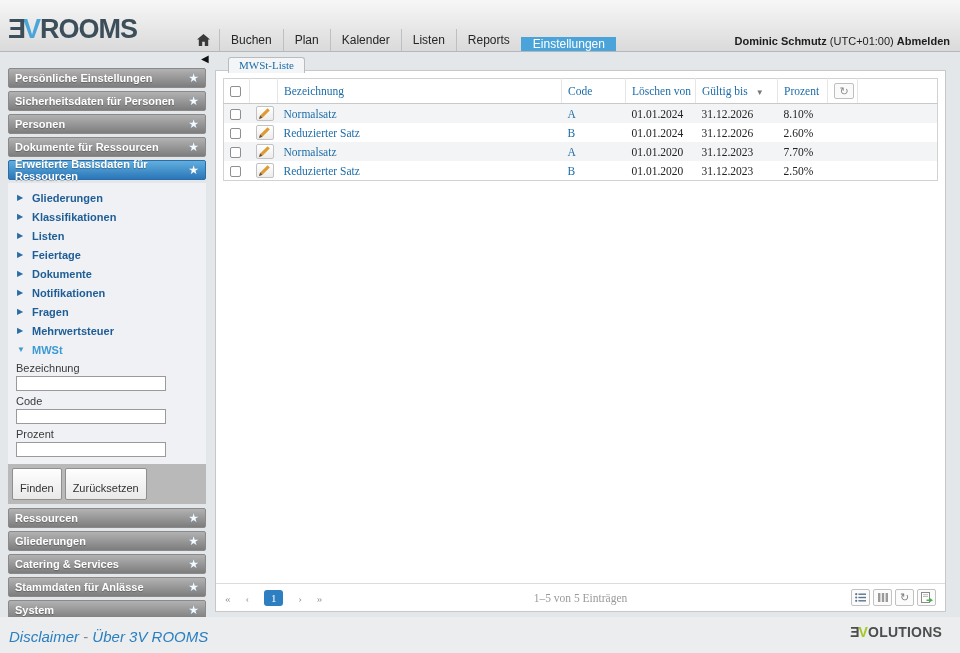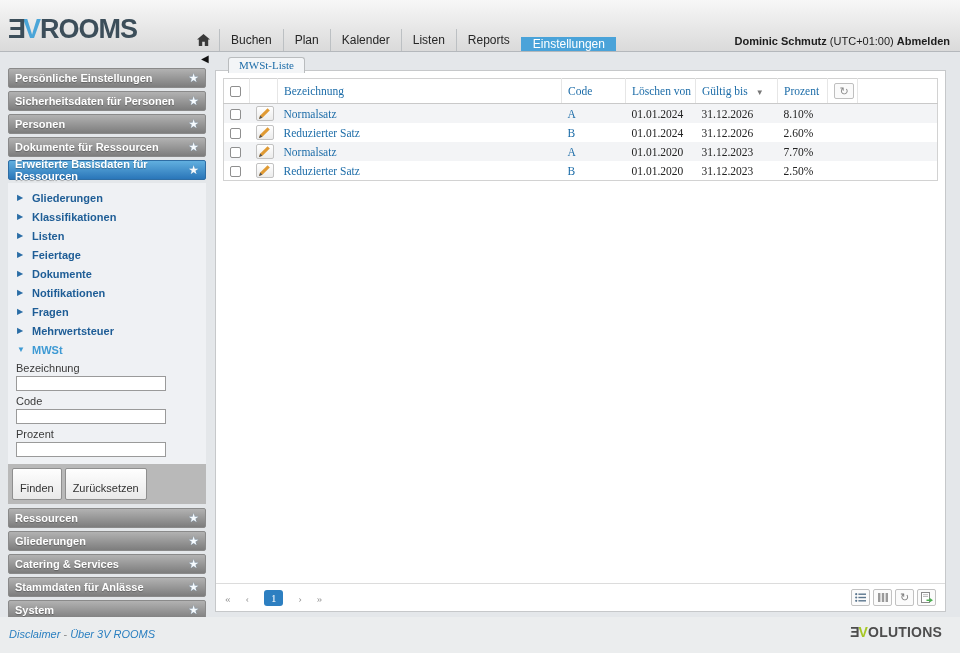--- a/index.html
+++ b/index.html
@@ -89,21 +89,21 @@
   .pg-summary { position:absolute; left:0; right:0; text-align:center; color:#9a9a9a;
                 font-size:11.5px; pointer-events:none; }
   .view-tools { margin-left:auto; display:flex; gap:3px; position:relative; z-index:1; }
   .tool-btn { width:19px; height:17px; border:1px solid #c2c2c2; border-radius:2px;
               background:#fbfbfb; display:inline-flex; align-items:center; justify-content:center;
               color:#7c7c7c; font-size:11px; cursor:default; }
   .actions-row { padding:5px 7px 7px; display:flex; gap:4px; }
 
   
   .footer { position:absolute; bottom:0; left:0; right:0; height:36px; background:#ebedee; }
-  .footer-links { position:absolute; left:9px; top:11px; font-size:11px; font-style:italic; color:#2a7fc0; }
+  .footer-links { position:absolute; left:9px; top:11px; font-size:15px; font-style:italic; color:#2a7fc0; }
   .footer-links .sep { color:#888; font-style:normal; }
   .brand { position:absolute; right:18px; top:7px; font-size:14px; font-weight:bold;
            color:#4d4d4d; letter-spacing:0.2px; }
   .brand .mirror { display:inline-block; transform:scaleX(-1); }
   .brand .v { color:#a6c724; margin-left:-1px; }
 </style>
 </head>
 <body>
 
 <div class="hdr">
@@ -337,20 +337,21 @@
       </div>
 
       <div class="pager-row">
         <div class="pager">
           <span>«</span>
           <span>‹</span>
           <span class="page-cur">1</span>
           <span>›</span>
           <span>»</span>
         </div>
+        <div class="pg-summary">1–5 von 5 Einträgen</div>
         <div class="view-tools">
           <span class="tool-btn">
               <svg width="11" height="9" viewBox="0 0 11 9">
                 <g fill="#5b768e">
                   <circle cx="1.2" cy="1.2" r="1.1"></circle>
                   <circle cx="1.2" cy="4.5" r="1.1"></circle>
                   <circle cx="1.2" cy="7.8" r="1.1"></circle>
                   <rect x="3.4" y="0.5" width="7.6" height="1.4"></rect>
                   <rect x="3.4" y="3.8" width="7.6" height="1.4"></rect>
                   <rect x="3.4" y="7.1" width="7.6" height="1.4"></rect>

